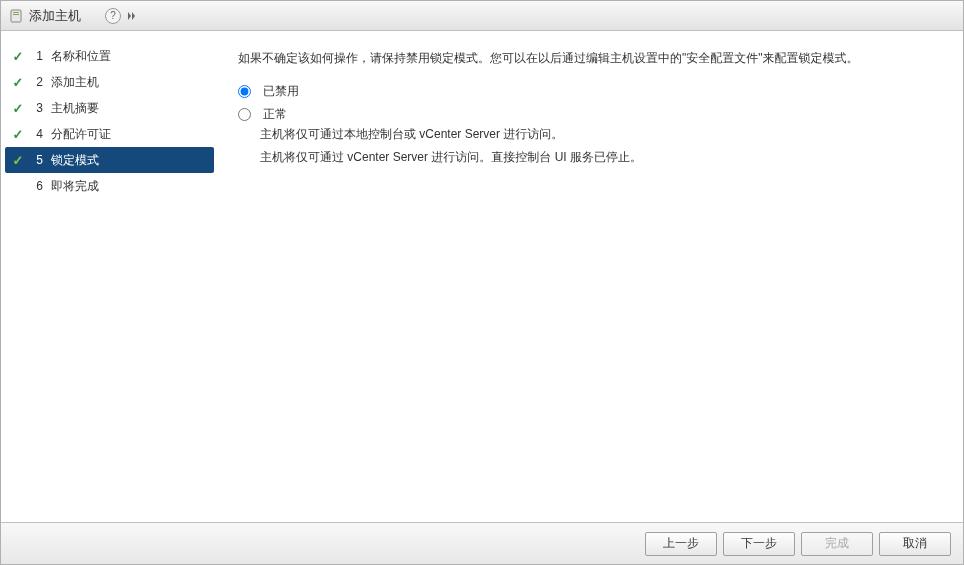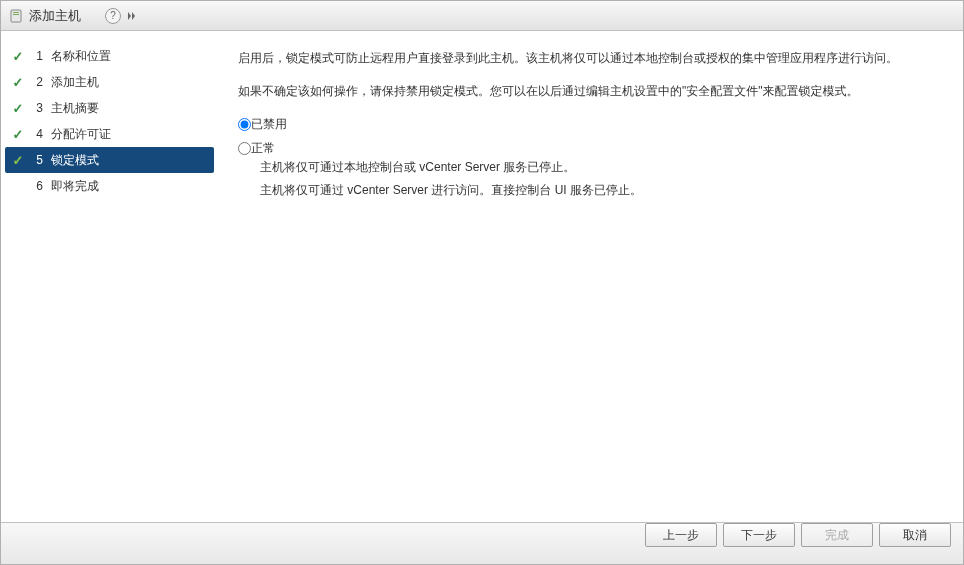--- a/index.html
+++ b/index.html
@@ -127,37 +127,38 @@
     }
     .radio-group {
       margin-top: 8px;
     }
     .radio-option {
       margin-bottom: 4px;
     }
     .radio-option label {
       display: flex;
       align-items: center;
-      gap: 0;
+      gap: 12px;
       cursor: pointer;
       line-height: 1.6;
     }
     .radio-option input[type="radio"] {
       margin: 0;
       cursor: pointer;
     }
     .radio-desc {
       margin-left: 22px;
       color: #333;
       line-height: 1.6;
       margin-bottom: 4px;
     }
     .wizard-footer {
       display: flex;
       justify-content: flex-end;
+      align-items: center;
       height: 42px;
       padding: 0 12px;
       background: linear-gradient(to bottom, #f8f8f8, #e8e8e8);
       border-top: 1px solid #c0c0c0;
       gap: 6px;
     }
     .btn {
       min-width: 72px;
       height: 24px;
       padding: 0 14px;
@@ -238,36 +239,35 @@
         <span class="step-label">锁定模式</span>
       </div>
       <div class="step-item pending">
         <span class="step-icon"></span>
         <span class="step-num">6</span>
         <span class="step-label">即将完成</span>
       </div>
     </div>
 
     <div class="wizard-content">
-      <div class="content-text">启用后，锁定模式可防止远程用户直接登录到此主机。该主机将仅可以通过本地控制台或授权的集中管理应用程序进行访问。</div>
       <div class="content-text">如果不确定该如何操作，请保持禁用锁定模式。您可以在以后通过编辑主机设置中的"安全配置文件"来配置锁定模式。</div>
 
       <div class="radio-group">
         <div class="radio-option">
           <label>
             <input type="radio" name="lockdown" checked="" style="">
             <span>已禁用</span>
           </label>
         </div>
         <div class="radio-option">
           <label>
             <input type="radio" name="lockdown" style="">
             <span>正常</span>
           </label>
-          <div class="radio-desc">主机将仅可通过本地控制台或 vCenter Server 服务已停止。</div>
+          <div class="radio-desc">主机将仅可通过本地控制台或 vCenter Server 进行访问。</div>
         </div>
         <div class="radio-option">
           <div class="radio-desc">主机将仅可通过 vCenter Server 进行访问。直接控制台 UI 服务已停止。</div>
         </div>
       </div>
     </div>
   </div>
 
   <div class="wizard-footer">
     <button class="btn">上一步</button>

